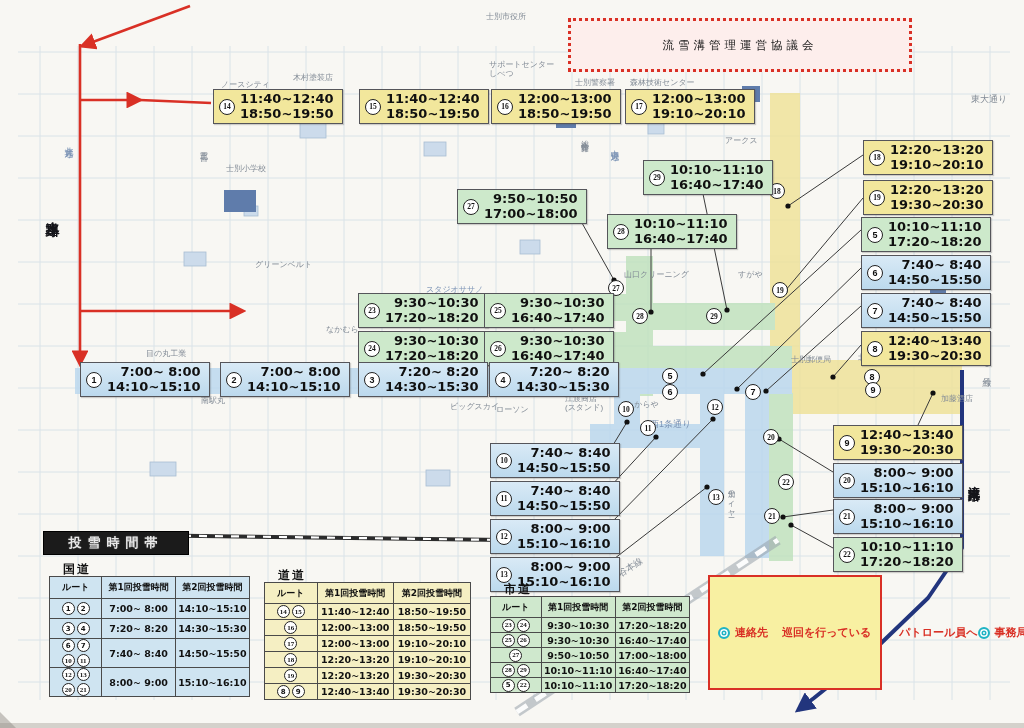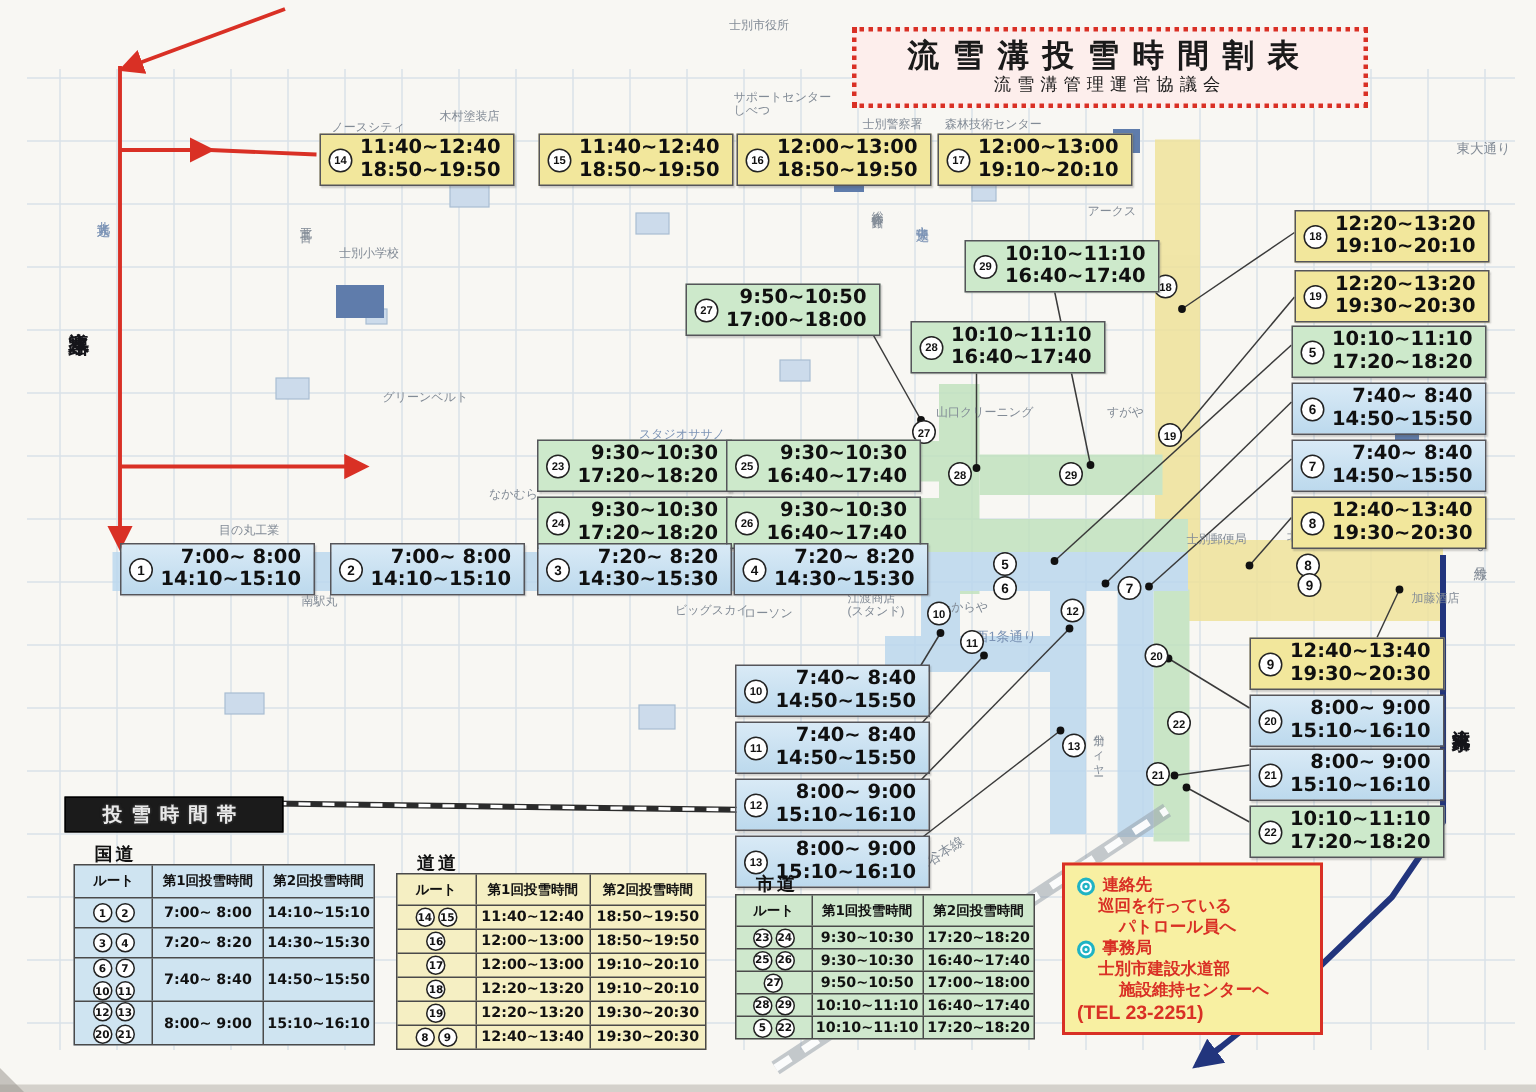--- a/index.html
+++ b/index.html
@@ -8,21 +8,21 @@
   #map-svg{position:absolute;left:0;top:0;z-index:0;}
   
   .map-text{position:absolute;z-index:2;font-size:8px;color:#828b96;line-height:9px;white-space:pre;}
   .map-text.vert{writing-mode:vertical-rl;text-orientation:upright;letter-spacing:1px;white-space:normal;}
   .map-text.blue{color:#7b93b5;}
   .map-text.dark{color:#15151a;font-weight:bold;}
   
   .badge{box-sizing:border-box;width:16px;height:16px;border:1.3px solid #222;border-radius:50%;
          background:#fff;display:flex;align-items:center;justify-content:center;
          font-size:9px;font-weight:bold;color:#111;flex:none;}
-  .badge.two{font-size:7.5px;}
+  .badge.two{font-size:7.5px;font-family:Liberation Serif, serif;}
   .route-marker{position:absolute;z-index:3;}
   
   .time-label{position:absolute;z-index:4;display:inline-flex;align-items:center;gap:5px;
               border:1px solid #55555a;padding:2px 8px 2px 5px;min-width:106px;
               box-shadow:1px 1px 1px rgba(80,80,80,.25);}
   .time-label .times{display:flex;flex-direction:column;align-items:flex-end;flex:1;}
   .time-label .t{font-size:13px;font-weight:bold;line-height:14.5px;color:#101010;white-space:pre;
                  font-family:"DejaVu Sans",sans-serif;}
   .th-yellow{background:#f2e79c;}
   .th-blue{background:linear-gradient(#d9eaf6,#bcd9ed);}
@@ -46,21 +46,21 @@
             font-size:9.5px;font-weight:bold;border-left:1px solid #4a4a4a;
             font-family:"DejaVu Sans",sans-serif;white-space:pre;}
   .sched .c:first-child{border-left:none;}
   .sched .routes{display:flex;flex-wrap:wrap;justify-content:center;align-items:center;gap:2px;width:38px;}
   .sched .routes .badge{width:13px;height:13px;font-size:7px;border-width:1px;}
   .sched-title{position:absolute;z-index:5;font-size:12px;font-weight:bold;color:#111;letter-spacing:2px;}
   .tb-blue{background:#cfe4f1;} .tb-yellow{background:#f5efc3;} .tb-green{background:#cfe8cd;}
   
   #contact-box{position:absolute;left:708px;top:575px;width:174px;height:115px;z-index:5;
                background:#f8f0a2;border:2.5px solid #d93025;box-sizing:border-box;
-               padding:7px 8px;display:flex;flex-direction:column;justify-content:space-between;}
+               padding:7px 8px;display:flex;flex-direction:row;justify-content:space-between;}
   .contact-line{display:flex;align-items:center;font-size:11px;font-weight:bold;color:#d93025;
                 line-height:13px;white-space:nowrap;}
   .contact-line .bullet{width:8px;height:8px;border:2px solid #1fb3c4;border-radius:50%;
                         background:#fff;margin-right:5px;flex:none;box-shadow:inset 0 0 0 1.5px #fff,inset 0 0 0 3px #1fb3c4;}
   .contact-line.tel{font-size:13px;}
 </style>
 </head>
 <body>
 
 <div id="page">
@@ -220,21 +220,20 @@
         <circle cx="707" cy="487" r="2.6"></circle>
       </g>
 
     <g>
       <rect x="0" y="723" width="1024" height="5" fill="#b6b2aa" opacity="0.55"></rect>
       <polygon points="0,728 0,712 16,728" fill="#94908a" opacity="0.5"></polygon>
     </g>
   </svg>
 
   <div id="title-box">
-    <div id="title-main">流雪溝投雪時間割表</div>
     <div id="title-sub">流雪溝管理運営協議会</div>
   </div>
 
   <div id="section-header">投雪時間帯</div>
 
   <div id="contact-box">
       <div class="contact-line" style="padding-left: 0px;">
         <span class="bullet"></span>
         <span>連絡先</span>
       </div>

